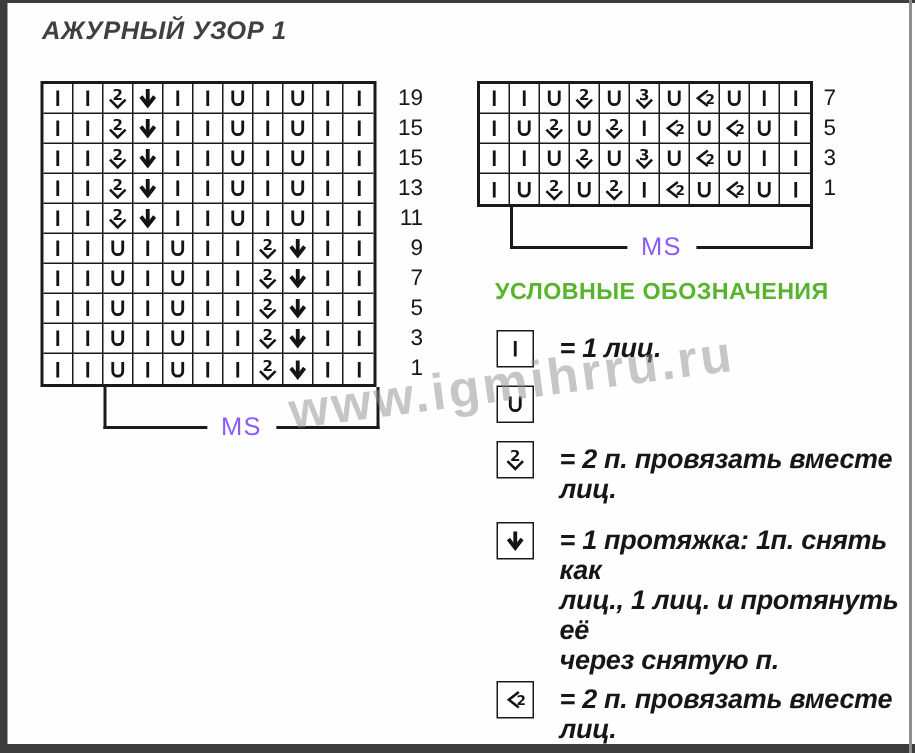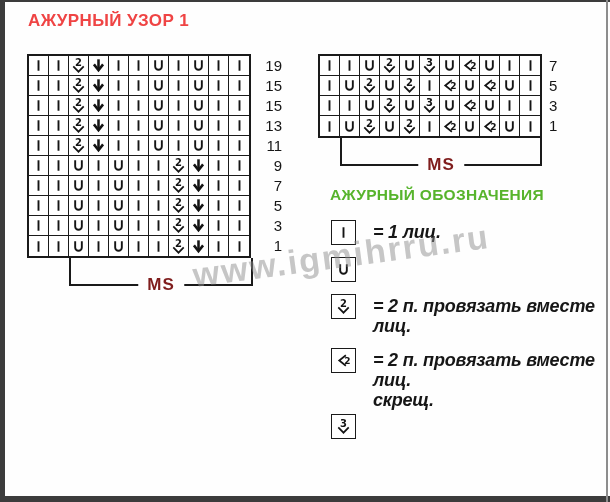--- a/index.html
+++ b/index.html
@@ -7,21 +7,21 @@
          font-family:"Liberation Sans",sans-serif;overflow:hidden;}
 
   
   .frame{position:absolute;background:#3c3c3c;}
   .frame-left{left:0;top:0;width:5px;height:502px;}
   .frame-top{left:0;top:0;width:610px;height:2px;}
   .frame-bottom{left:0;top:496px;width:610px;height:6px;}
   .frame-right{left:606px;top:0;width:2px;height:502px;background:#8d8d8d;}
 
   .chart-title{position:absolute;margin:0;font-size:17px;font-weight:bold;
-               color:#ef4444;letter-spacing:.4px;white-space:nowrap;}
+               color:#404040;letter-spacing:.4px;white-space:nowrap;font-style:italic;}
   .chart1-title{left:28px;top:11px;}
   .chart2-title{left:330px;top:11px;}
   .legend-title{position:absolute;margin:0;left:330px;top:186px;font-size:15.5px;
                 font-weight:bold;color:#57b42c;letter-spacing:.3px;white-space:nowrap;}
 
   .grid{position:absolute;display:grid;border:2px solid #1a1a1a;background:#fff;}
   .grid1{left:27px;top:54px;grid-template-columns:repeat(11,20px);grid-auto-rows:20px;}
   .grid2{left:318px;top:54px;grid-template-columns:repeat(11,20px);grid-auto-rows:20px;}
   .cell{border-right:1.5px solid #1a1a1a;border-bottom:1.5px solid #1a1a1a;
         display:flex;align-items:center;justify-content:center;box-sizing:border-box;}
@@ -31,22 +31,22 @@
   .nums{position:absolute;display:flex;flex-direction:column;font-size:15px;color:#161616;}
   .nums div{height:20px;line-height:20px;}
   .nums1{left:256px;top:56px;width:26px;text-align:right;}
   .nums2{left:549px;top:56px;width:18px;text-align:left;}
 
   .bracket{position:absolute;border-left:2px solid #1a1a1a;border-right:2px solid #1a1a1a;
            border-bottom:2px solid #1a1a1a;height:26px;box-sizing:content-box;}
   .bracket1{left:69px;top:258px;width:180px;}
   .bracket2{left:340px;top:138px;width:198px;}
   .ms-label{position:absolute;left:50%;bottom:-11px;transform:translateX(-50%);
-            background:#fefefe;padding:0 9px;font-size:17px;font-weight:bold;
-            letter-spacing:1px;color:#7f1d1d;}
+            background:#fefefe;padding:0 9px;font-size:17px;font-weight:normal;
+            letter-spacing:1px;color:#8b5cf6;}
 
   .legend-list{position:absolute;left:331px;top:220px;width:272px;}
   .legend-item{display:flex;margin-bottom:12px;}
   .legend-item:nth-child(4){margin-bottom:4px;}
   .legend-item:nth-child(5){margin-bottom:6px;}
   .lbox{width:23px;height:23px;border:1.5px solid #1a1a1a;flex:0 0 auto;
         display:flex;align-items:center;justify-content:center;background:#fff;
         box-sizing:content-box;}
   .ltext{margin-left:17px;font-style:italic;font-weight:bold;font-size:18px;
          line-height:20px;white-space:pre-line;letter-spacing:-0.2px;
@@ -894,21 +894,21 @@
   <div class="nums nums2">
       <div>7</div>
       <div>5</div>
       <div>3</div>
       <div>1</div>
     </div>
   <div class="bracket bracket2">
     <span class="ms-label">MS</span>
   </div>
 
-  <h2 class="legend-title">АЖУРНЫЙ ОБОЗНАЧЕНИЯ</h2>
+  <h2 class="legend-title">УСЛОВНЫЕ ОБОЗНАЧЕНИЯ</h2>
   <div class="legend-list">
       <div class="legend-item">
         <div class="lbox">
           <svg width="19" height="19" viewBox="0 0 20 20">
             <line x1="10" y1="4.5" x2="10" y2="15.5" stroke="#141414" stroke-width="2"></line>
           </svg>
         </div>
         <div class="ltext">= 1 лиц.</div>
       </div>
       <div class="legend-item">
@@ -919,20 +919,31 @@
         </div>
       </div>
       <div class="legend-item">
         <div class="lbox">
           <svg width="19" height="19" viewBox="0 0 20 20">
             <text x="10" y="11" text-anchor="middle" font-size="10.5" font-weight="bold" fill="#141414" font-family="DejaVu Sans, sans-serif">2</text>
              <polyline points="4.5,11 10,16.5 15.5,11" fill="none" stroke="#141414" stroke-width="1.8"></polyline>
           </svg>
         </div>
         <div class="ltext">= 2 п. провязать вместе лиц.</div>
+      </div>
+      <div class="legend-item">
+        <div class="lbox">
+          <svg width="19" height="19" viewBox="0 0 20 20">
+            <line x1="10" y1="3.5" x2="10" y2="14" stroke="#141414" stroke-width="2.7"></line>
+             <polyline points="5.2,8.8 10,15 14.8,8.8" fill="none" stroke="#141414" stroke-width="2.7"></polyline>
+          </svg>
+        </div>
+        <div class="ltext">= 1 протяжка: 1п. снять как
+лиц., 1 лиц. и протянуть её
+через снятую п.</div>
       </div>
       <div class="legend-item">
         <div class="lbox">
           <svg width="19" height="19" viewBox="0 0 20 20">
             <polyline points="12.5,4.5 5.5,10 12.5,15.5" fill="none" stroke="#141414" stroke-width="1.8"></polyline>
              <text x="14.2" y="13.8" text-anchor="middle" font-size="9.5" font-weight="bold" fill="#141414" font-family="DejaVu Sans, sans-serif">2</text>
           </svg>
         </div>
         <div class="ltext">= 2 п. провязать вместе лиц.
 скрещ.</div>

